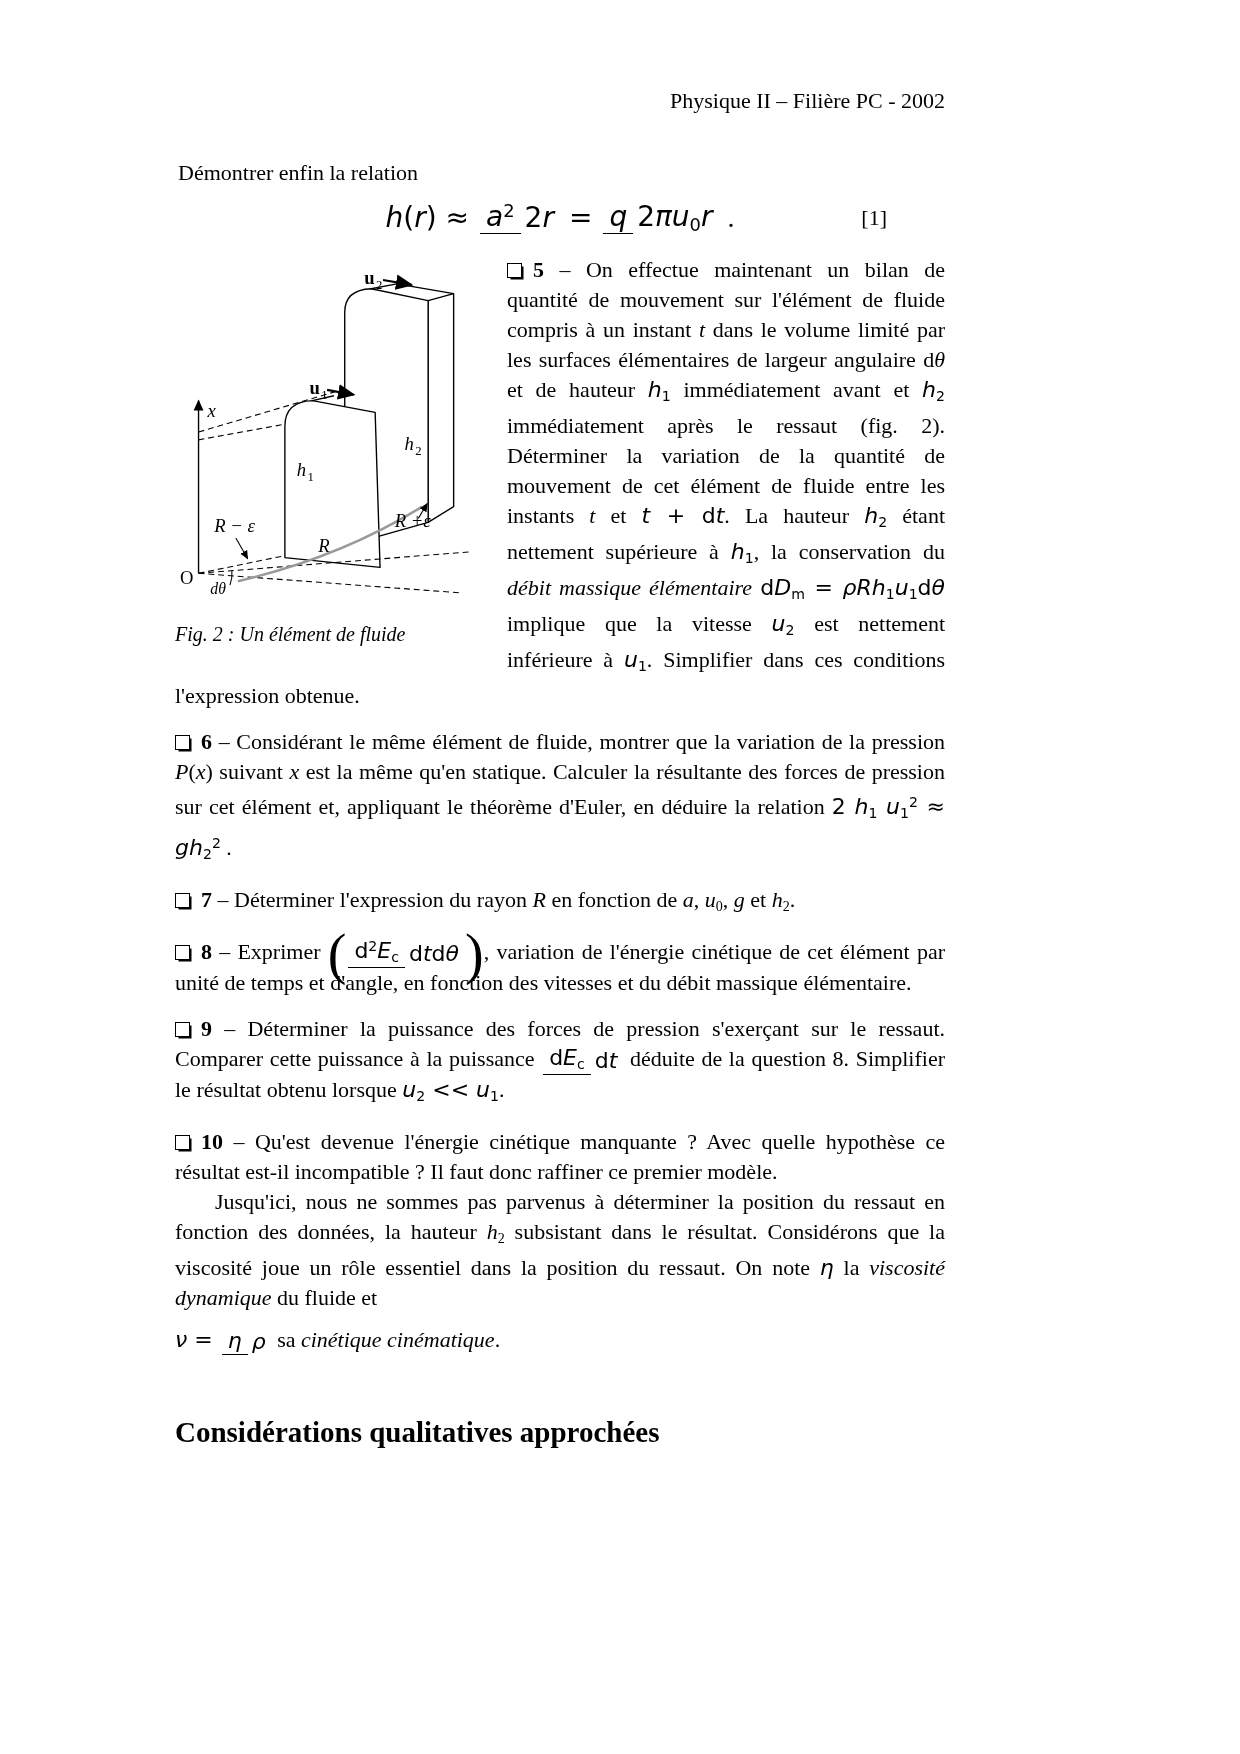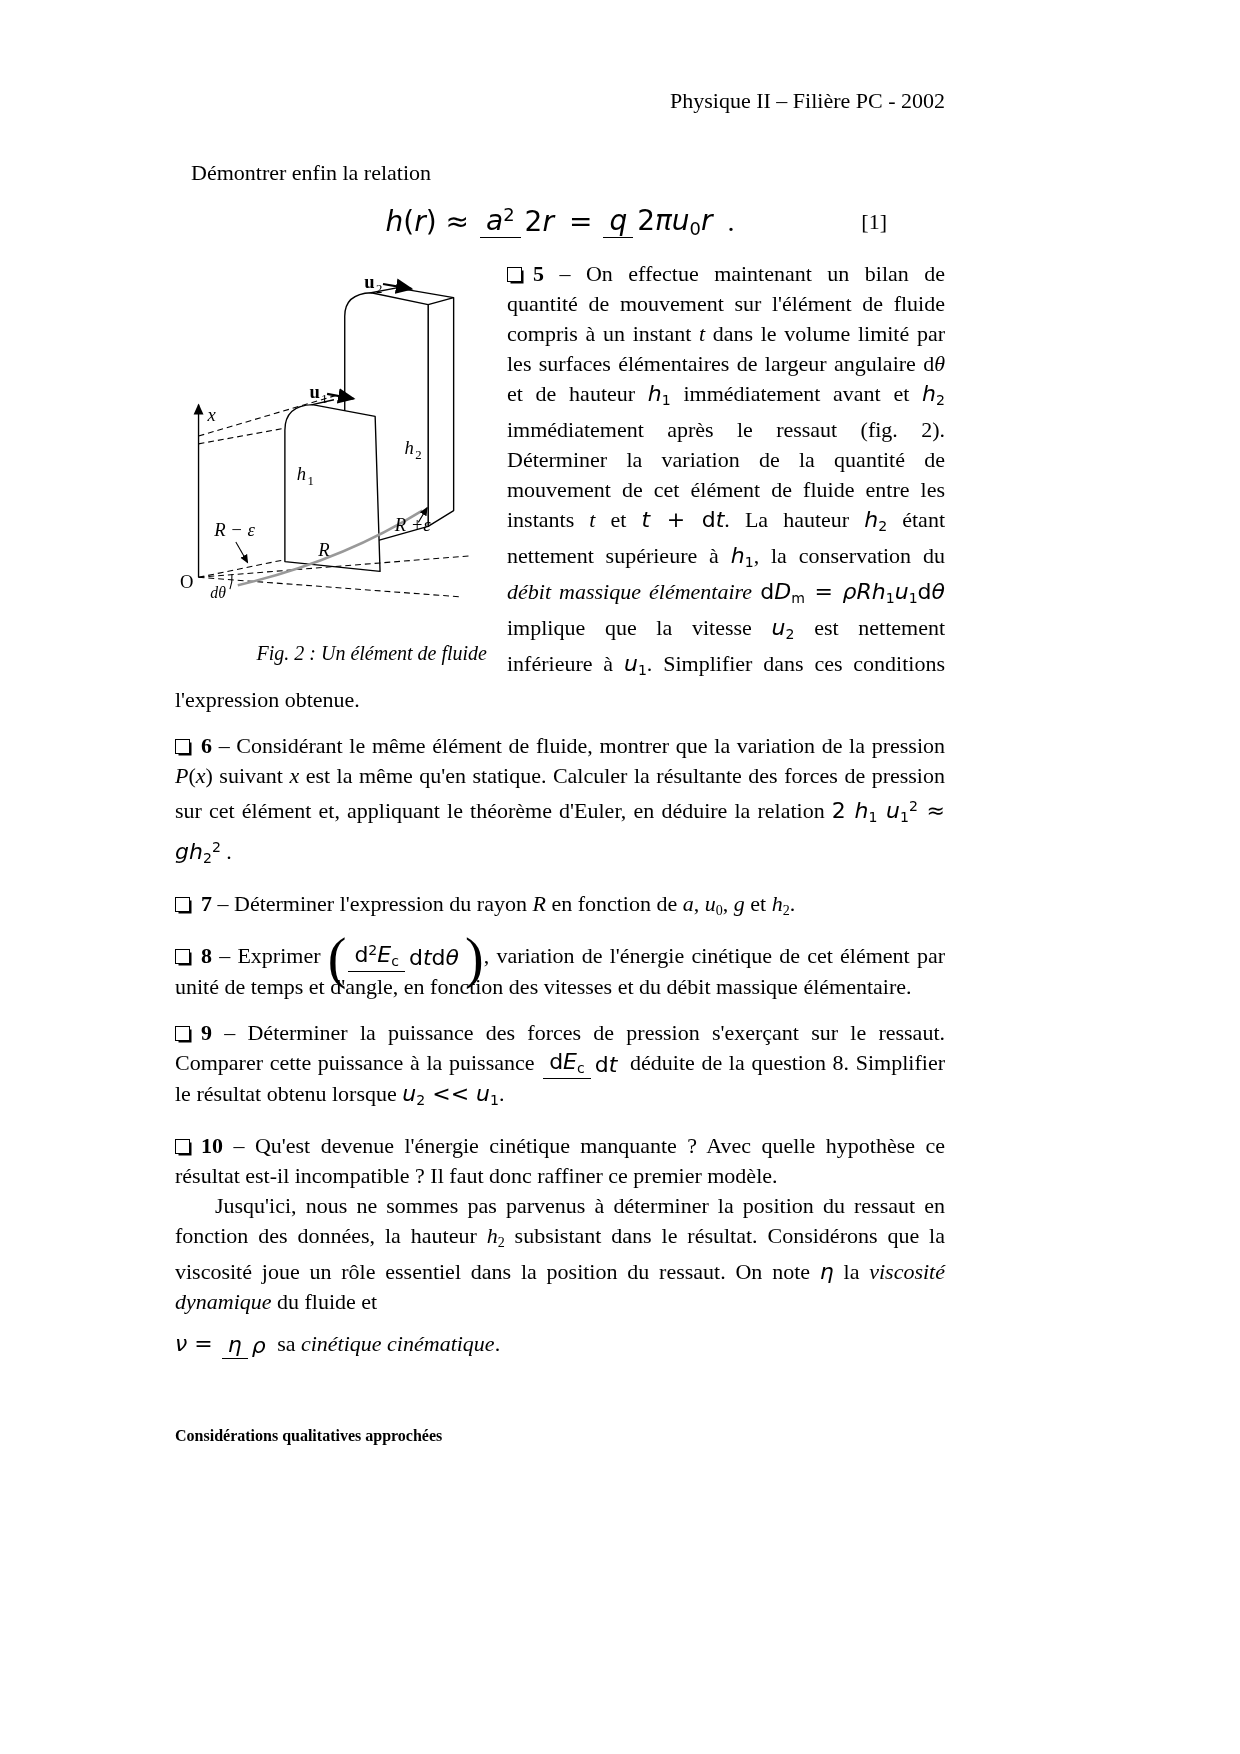--- a/index.html
+++ b/index.html
@@ -2,21 +2,21 @@
 <html><head>
 <meta charset="utf-8">
 <style>
   html, body { margin:0; padding:0; background:#ffffff; }
   .page {
     position:relative; width:1240px; height:1533px; background:#fff; color:#000;
     font-family:"Liberation Serif", serif; font-size:22px; line-height:30px;
     padding:86px 295px 0 175px; box-sizing:border-box; overflow:hidden;
   }
   .header { text-align:right; margin:0 0 42px 0; }
-  .intro { margin:16px; }
+  .intro { margin:3px; }
 
   
   .run-t { }
   .run-i { font-style:italic; }
   .run-b { font-weight:bold; }
   .run-m { font-family:"DejaVu Sans", sans-serif; font-style:italic; }
   .run-mr { font-family:"DejaVu Sans", sans-serif; }
   .run-msub { font-family:"DejaVu Sans", sans-serif; font-size:0.64em; vertical-align:-0.28em; }
   .run-msup { font-family:"DejaVu Sans", sans-serif; font-size:0.64em; vertical-align:0.5em; }
   .run-sub { font-size:0.64em; vertical-align:-0.28em; }
@@ -25,40 +25,40 @@
   .eq-block { position:relative; text-align:center; margin:12px 0 20px 0; }
   .eq-inner { display:inline-flex; align-items:center; gap:9px; font-size:28px; }
   .eq-tag { position:absolute; right:58px; top:50%; transform:translateY(-50%); }
   .frac { display:inline-flex; flex-direction:row; align-items:center; vertical-align:middle; line-height:1.12; padding:0 2px; }
   .frac .num { display:block; border-bottom:1.5px solid #000; padding:0 6px 1px 6px; }
   .frac .den { display:block; padding:1px 4px 0 4px; }
   .bigparen { font-size:56px; vertical-align:middle; line-height:0; font-family:"Liberation Serif", serif; }
 
   
   .fig-wrap { float:left; width:312px; margin:6px 20px 4px 0; }
-  .fig-caption { text-align:right; font-style:italic; font-size:20px; margin-top:19px; }
+  .fig-caption { text-align:left; font-style:italic; font-size:20px; margin-top:4px; }
   .fl  { font-family:"Liberation Serif", serif; font-size:19px; }
   .fli { font-style:italic; }
   .fls { font-size:13px; }
   .fls2 { font-size:16px; }
   .flb { font-weight:bold; }
 
   
   .q { text-align:justify; margin:16px 0 0 0; }
   .q-first { margin-top:0; }
   .qbox {
     display:inline-block; width:13px; height:13px; border:1.5px solid #000;
     box-shadow:2.5px 2.5px 0 -1px #000; margin-right:11px; vertical-align:-1px;
   }
   .clear { clear:both; }
 
   .section-title { text-align:center; font-weight:bold; font-size:27px; line-height:34px; margin:60px 0 54px 0; }
   .body-para { text-align:justify; text-indent:40px; margin:0; }
   .nu-line { margin:12px 0 0 0; }
-  .subheading { font-weight:bold; font-size:16px; margin:62px 0 0 0; }
+  .subheading { font-weight:bold; font-size:29px; margin:62px 0 0 0; }
 </style>
 </head>
 <body>
 
 <div class="page">
 
   <div class="header">Physique II – Filière PC - 2002</div>
 
   <p class="intro">Démontrer enfin la relation</p>
 

